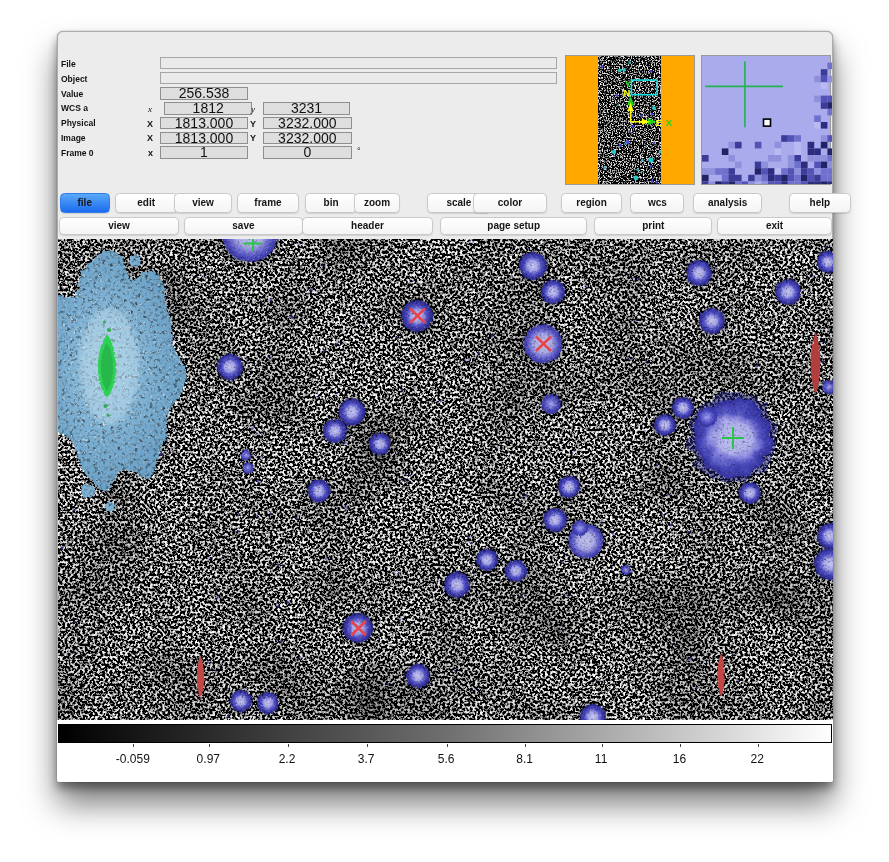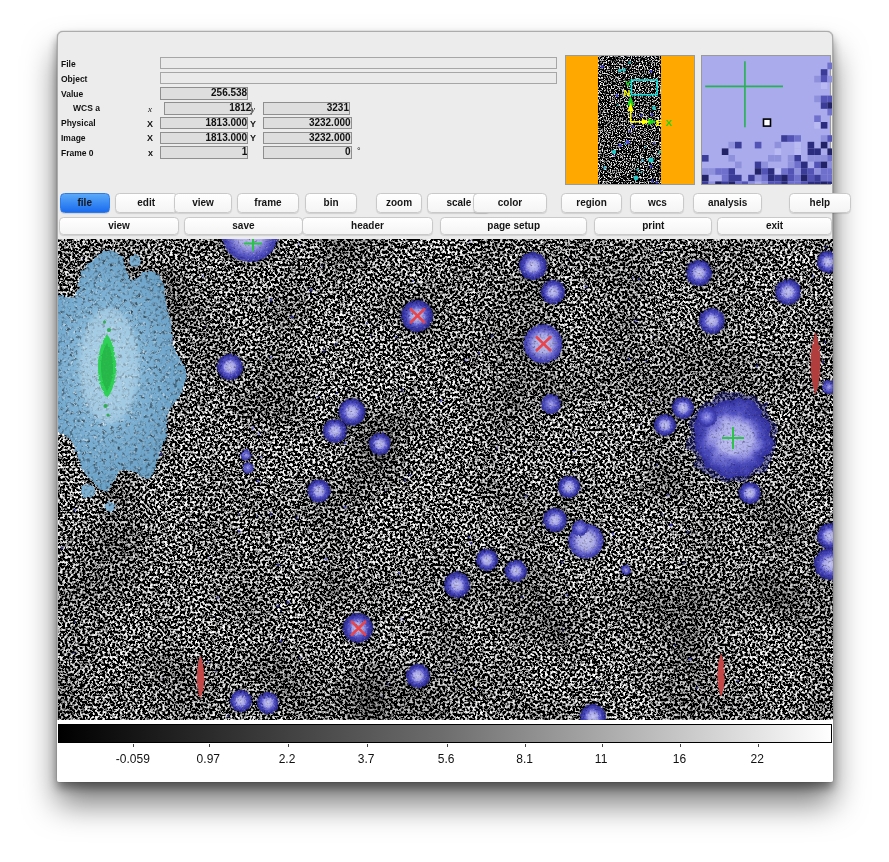--- a/index.html
+++ b/index.html
@@ -5,22 +5,22 @@
 #win{position:absolute;left:57px;top:31px;width:776px;height:751px;background:#ececec;border-radius:6px 6px 2px 2px;outline:1px solid rgba(120,120,120,.55);outline-offset:-1px;
  box-shadow:0 22px 32px rgba(0,0,0,.52),0 6px 10px rgba(0,0,0,.4),0 0 1px rgba(0,0,0,.6)}
 #tbar{position:absolute;left:0;top:0;width:776px;height:23px;border-radius:6px 6px 0 0;
  background:linear-gradient(#f2f2f2,#d8d8d8);border-bottom:1px solid #b0b0b0}
 .tl{position:absolute;top:6.2px;width:11px;height:11px;border-radius:50%}
 #tbar .t1{left:7.7px;background:#f0605a;border:0.5px solid #dd4e48}
 #tbar .t2{left:27.9px;background:#f6be4f;border:0.5px solid #e0a83a}
 #tbar .t3{left:47.9px;background:#48c346;border:0.5px solid #35ab35}
 #title{position:absolute;left:0;right:0;top:4px;text-align:center;font-size:13px;font-weight:bold;color:#3e3e3e}
 .lb{position:absolute;font-size:8.5px;font-weight:bold;color:#111;line-height:1}
-.inp{position:absolute;background:#dedede;border:1px solid #8f8f8f;font-size:10px;font-weight:bold;color:#111;
- text-align:right;line-height:10.5px;height:12.5px}
+.inp{position:absolute;background:#dedede;border:1px solid #8f8f8f;font-size:14px;font-weight:normal;color:#111;
+ text-align:center;line-height:10.5px;height:12.5px}
 .inpl{position:absolute;background:#eaeaea;border:1px solid #a6a6a6;height:11.5px}
 .ax{position:absolute;font-size:9px;color:#111;line-height:1}
 .btn{position:absolute;background:linear-gradient(#ffffff,#f4f4f4);border:1px solid #c9c9c9;border-radius:4.5px;
  font-size:10px;font-weight:bold;color:#151515;text-align:center;box-shadow:0 1px 1px rgba(0,0,0,.12)}
 .r1{top:162px;height:19.5px;line-height:18px}
 .r2{top:186px;height:18px;line-height:16.5px}
 #bfile{background:linear-gradient(#5aa9f9,#1a6bef);border-color:#2f7be8}
 #pnr{position:absolute;left:507.5px;top:24px;width:130.5px;height:130px;background:#ffa800;border:1px solid #9a9a9a}
 #mag{position:absolute;left:644px;top:24px;width:130px;height:130px;background:#a9abec;border:1px solid #9a9a9a}
 #imgarea{position:absolute;left:1px;top:208px;width:775px;height:481px;background:#000}
@@ -28,21 +28,21 @@
 #cbar{position:absolute;left:1px;top:4px;width:774px;height:19px;border:1px solid #000;
  background:linear-gradient(to right,#000,#6e6e6e 50%,#fff)}
 .ck{position:absolute;top:32px;font-size:12px;color:#111;transform:translateX(-50%)}
 .tk{position:absolute;top:23.5px;width:1px;height:3.5px;background:#444}
 </style></head><body>
 <div id="win">
 
  <div class="lb" style="left:4px;top:29px">File</div>
  <div class="lb" style="left:4px;top:43.8px">Object</div>
  <div class="lb" style="left:4px;top:58.6px">Value</div>
- <div class="lb" style="left:16px;top:73.4px">WCS a</div>
+ <div class="lb" style="left:4px;top:73.4px">WCS a</div>
  <div class="lb" style="left:4px;top:88.2px">Physical</div>
  <div class="lb" style="left:4px;top:103px">Image</div>
  <div class="lb" style="left:4px;top:117.8px">Frame 0</div>
 
  <div class="inpl" style="left:102.8px;top:26px;width:397px"></div>
  <div class="inpl" style="left:102.8px;top:41px;width:397px"></div>
  <div class="inp" style="left:102.8px;top:56px;width:88.4px">256.538</div>
  <div class="ax" style="left:91px;top:74px;font-style:italic;font-family:'Liberation Serif',serif">x</div>
  <div class="inp" style="left:107px;top:71px;width:88.4px">1812</div>
  <div class="ax" style="left:194px;top:74px;font-style:italic;font-family:'Liberation Serif',serif">y</div>
@@ -223,21 +223,21 @@
    <path d="M3.2,30.4 H81 M42.9,5.2 V71.2" stroke="#24b350" stroke-width="1.6" fill="none"></path>
    <rect x="61.5" y="63.1" width="7" height="7" fill="#fff" stroke="#000" stroke-width="1.6"></rect>
   </svg>
  </div>
 
  <div class="btn r1" id="bfile" style="left:2.5px;width:50.5px">file</div>
  <div class="btn r1" style="left:57.7px;width:63px">edit</div>
  <div class="btn r1" style="left:116.9px;width:58.3px">view</div>
  <div class="btn r1" style="left:179.9px;width:62.2px">frame</div>
  <div class="btn r1" style="left:248.4px;width:51.4px">bin</div>
- <div class="btn r1" style="left:319px;width:46px">zoom</div>
+ <div class="btn r1" style="left:297px;width:46px">zoom</div>
  <div class="btn r1" style="left:370.4px;width:63px">scale</div>
  <div class="btn r1" style="left:416px;width:74px">color</div>
  <div class="btn r1" style="left:503.6px;width:61.9px">region</div>
  <div class="btn r1" style="left:573.4px;width:54px">wcs</div>
  <div class="btn r1" style="left:636px;width:69.3px">analysis</div>
  <div class="btn r1" style="left:732px;width:61.8px">help</div>
 
  <div class="btn r2" style="left:2.1px;width:119.9px">view</div>
  <div class="btn r2" style="left:126.9px;width:119.1px">save</div>
  <div class="btn r2" style="left:245px;width:131px">header</div>

